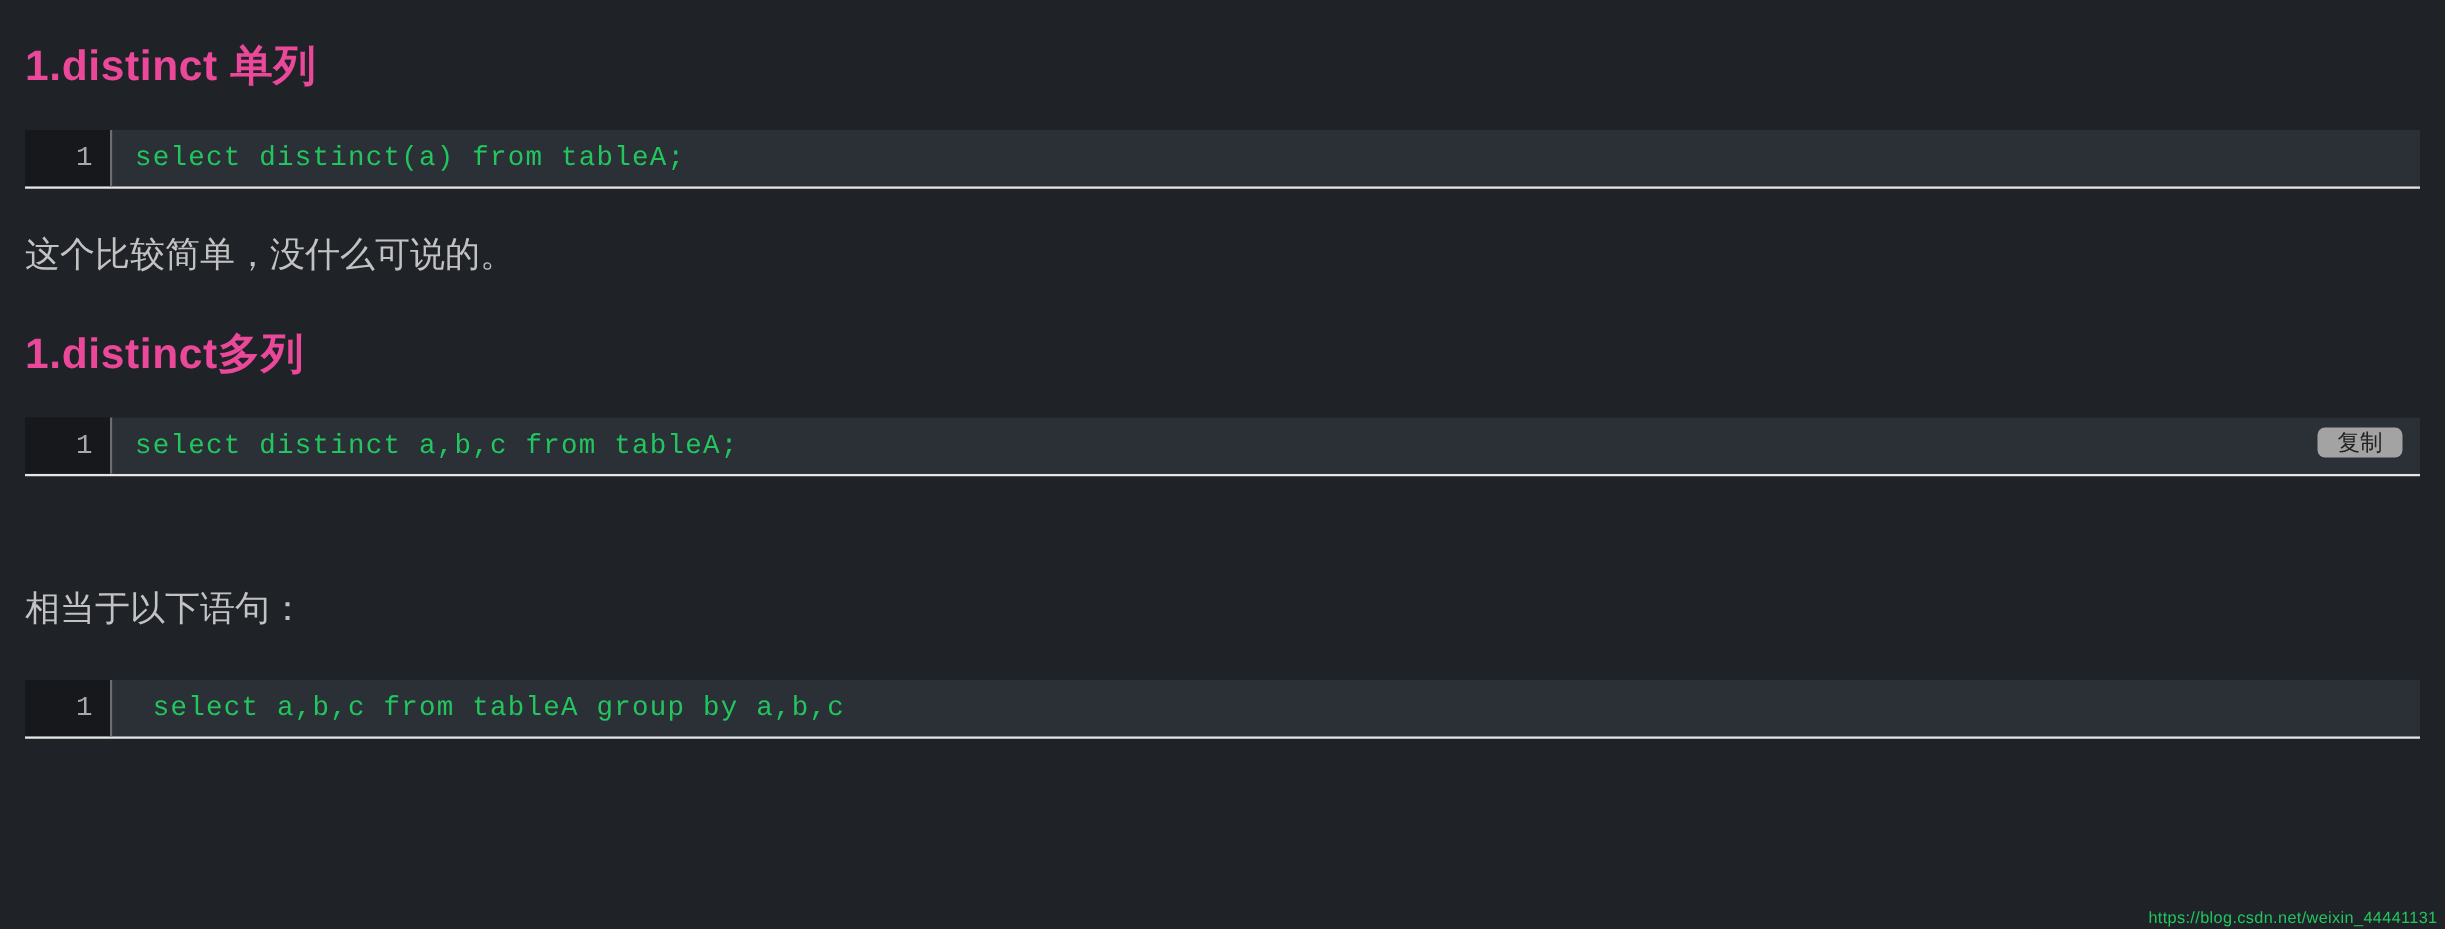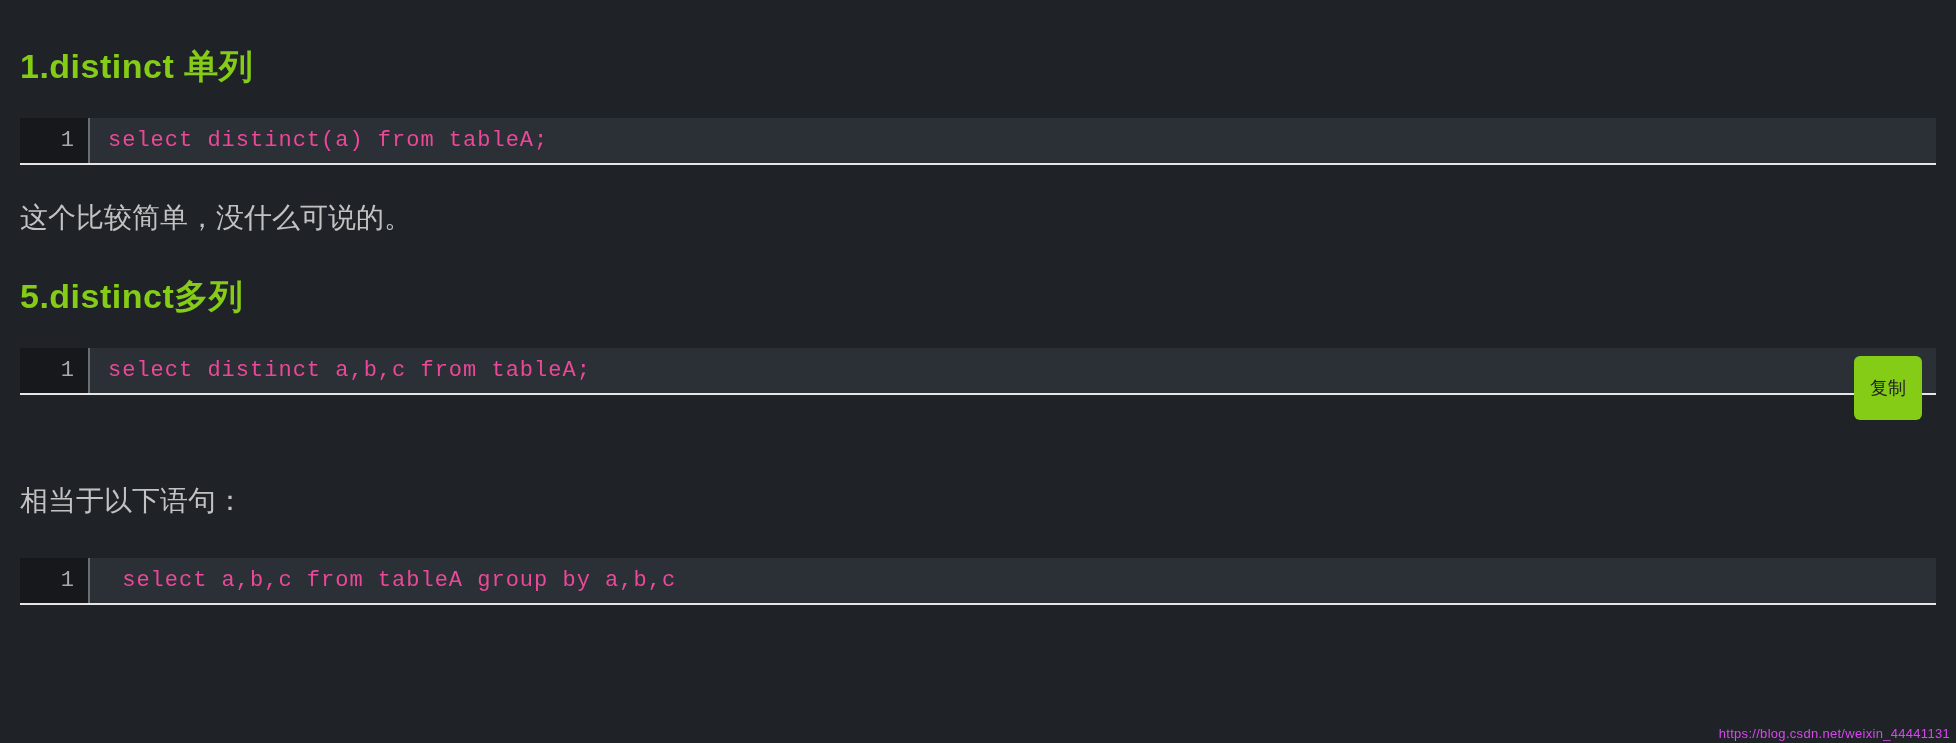--- a/index.html
+++ b/index.html
@@ -6,24 +6,24 @@
   body {
     background: #1f2328;
     color: #c7c7c7;
     font-family: -apple-system, BlinkMacSystemFont, "Segoe UI", "PingFang SC", "Microsoft YaHei", sans-serif;
     padding: 16px 20px 10px 20px;
     width: 1956px;
     min-height: 743px;
     position: relative;
   }
   h2.section-heading {
-    color: #84cc16;
+    color: #ec4899;
     font-size: 34px;
     font-weight: 700;
-    margin: 28px 0 28px 0;
+    margin: 14px 0 28px 0;
     letter-spacing: 0.5px;
   }
   .code-block {
     background: #16181c;
     border-bottom: 2px solid #e6e6e6;
     margin: 0 0 20px 0;
     position: relative;
     display: flex;
   }
   .code-gutter {
@@ -32,69 +32,69 @@
     text-align: right;
     padding: 10px 14px 10px 20px;
     font-family: "SFMono-Regular", Consolas, "Liberation Mono", Menlo, monospace;
     font-size: 22px;
     min-width: 70px;
     border-right: 2px solid #6a6e73;
     user-select: none;
   }
   .code-content {
     background: #2b2f36;
-    color: #ec4899;
+    color: #22c55e;
     font-family: "SFMono-Regular", Consolas, "Liberation Mono", Menlo, monospace;
     font-size: 22px;
     padding: 10px 18px;
     flex: 1;
     white-space: pre;
     letter-spacing: 1px;
   }
   .para {
     font-size: 28px;
     color: #c2c2c2;
     margin: 26px 0 30px 0;
     line-height: 1.9;
   }
   .copy-btn {
     position: absolute;
     right: 14px;
     top: 8px;
-    background: #84cc16;
+    background: #a3a3a3;
     color: #222;
     border: none;
     border-radius: 6px;
-    padding: 20px 16px;
+    padding: 0 16px;
     font-size: 18px;
     cursor: pointer;
     font-family: inherit;
   }
   .watermark {
     position: absolute;
     right: 6px;
     bottom: 2px;
-    color: #d946ef;
+    color: #22c55e;
     font-size: 13px;
     letter-spacing: 0.3px;
   }
 </style>
 </head>
 <body>
 
 <h2 class="section-heading">1.distinct 单列</h2>
 
 <div class="code-block">
   <div class="code-gutter">1</div>
   <div class="code-content">select distinct(a) from tableA;</div>
 </div>
 
 <p class="para">这个比较简单，没什么可说的。</p>
 
-<h2 class="section-heading">5.distinct多列</h2>
+<h2 class="section-heading">1.distinct多列</h2>
 
 <div class="code-block">
   <div class="code-gutter">1</div>
   <div class="code-content">select distinct a,b,c from tableA;</div>
   <button class="copy-btn">复制</button>
 </div>
 
 <p class="para">
   <br>
   <span>相当于以下语句：</span>

